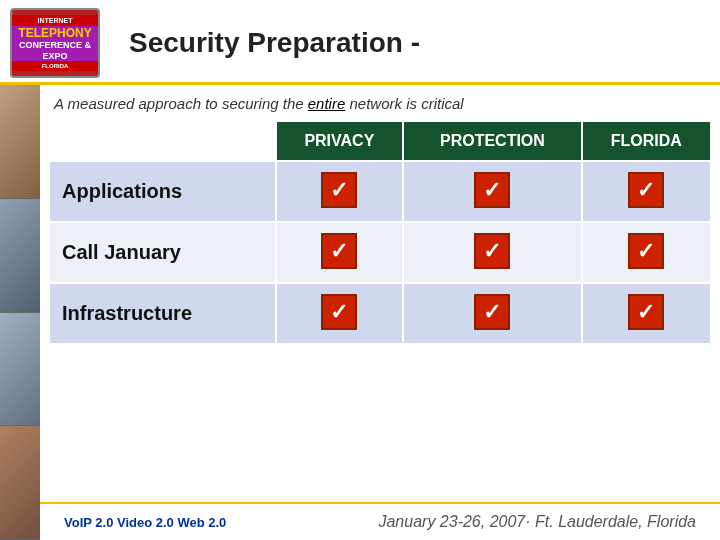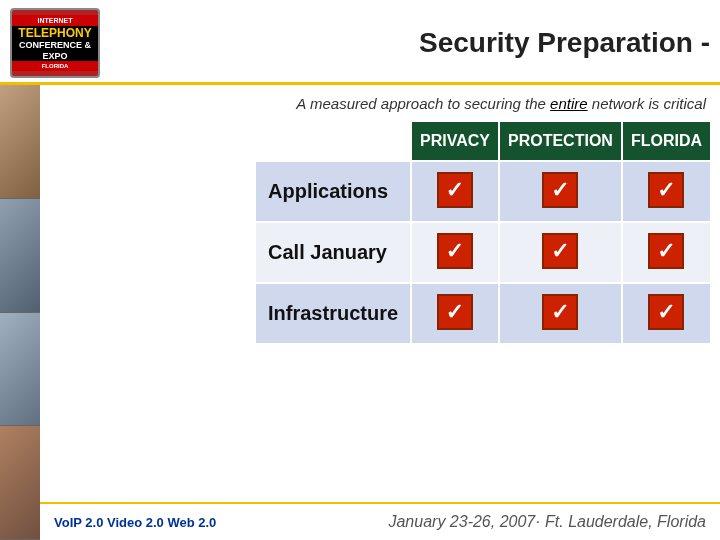--- a/index.html
+++ b/index.html
@@ -41,21 +41,21 @@
     #logo-area .logo-top {
       background: #cc0000;
       width: 100%;
       text-align: center;
       font-size: 7px;
       color: #fff;
       font-weight: bold;
       padding: 2px 0;
     }
     #logo-area .logo-mid {
-      background: #000000;
+      background: #a21caf;
       width: 100%;
       text-align: center;
       font-size: 9px;
       color: #fff;
       font-weight: bold;
       line-height: 1.2;
       padding: 0 2px;
     }
     #logo-area .logo-mid span {
       font-size: 12px;
@@ -66,23 +66,22 @@
       background: #cc0000;
       width: 100%;
       text-align: center;
       font-size: 6px;
       color: #fff;
       font-weight: bold;
       padding: 2px 0;
     }
 
     #title-area {
-      margin-left: 14px;
+      margin-left: 29px;
       flex: 1;
-      text-align: right;
     }
 
     #title-area h1 {
       font-size: 28px;
       font-weight: bold;
       color: #222;
       line-height: 1.2;
     }
 
     
@@ -109,21 +108,20 @@
     
     #main {
       position: absolute;
       left: 40px;
       top: 85px;
       right: 0;
       bottom: 0;
       background: #fff;
       display: flex;
       flex-direction: column;
-      align-items: flex-end;
     }
 
     #subtitle {
       background: #fff;
       padding: 10px 14px 8px 14px;
       font-size: 15px;
       color: #333;
       font-style: italic;
     }
 
@@ -209,21 +207,21 @@
     
     #footer {
       position: absolute;
       bottom: 0;
       left: 40px;
       right: 0;
       height: 38px;
       display: flex;
       align-items: center;
       justify-content: space-between;
-      padding: 0 14px;
+      padding: 0 24px;
       background: #fff;
       border-top: 2px solid #f0c000;
     }
 
     #footer-left {
       font-size: 13px;
       color: #003399;
       font-weight: bold;
     }
 

